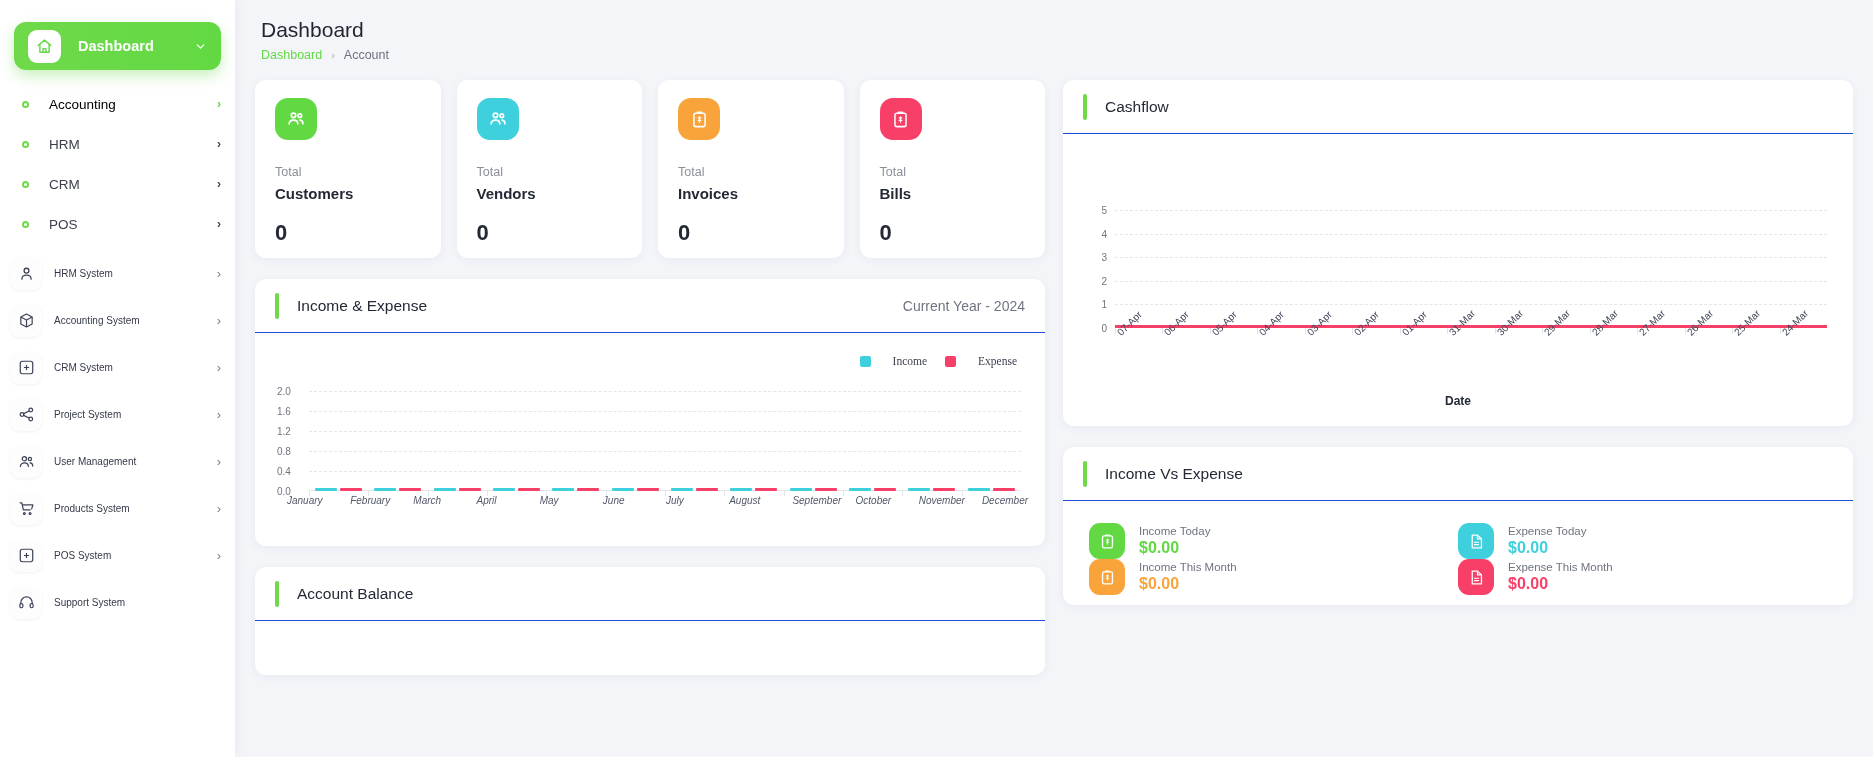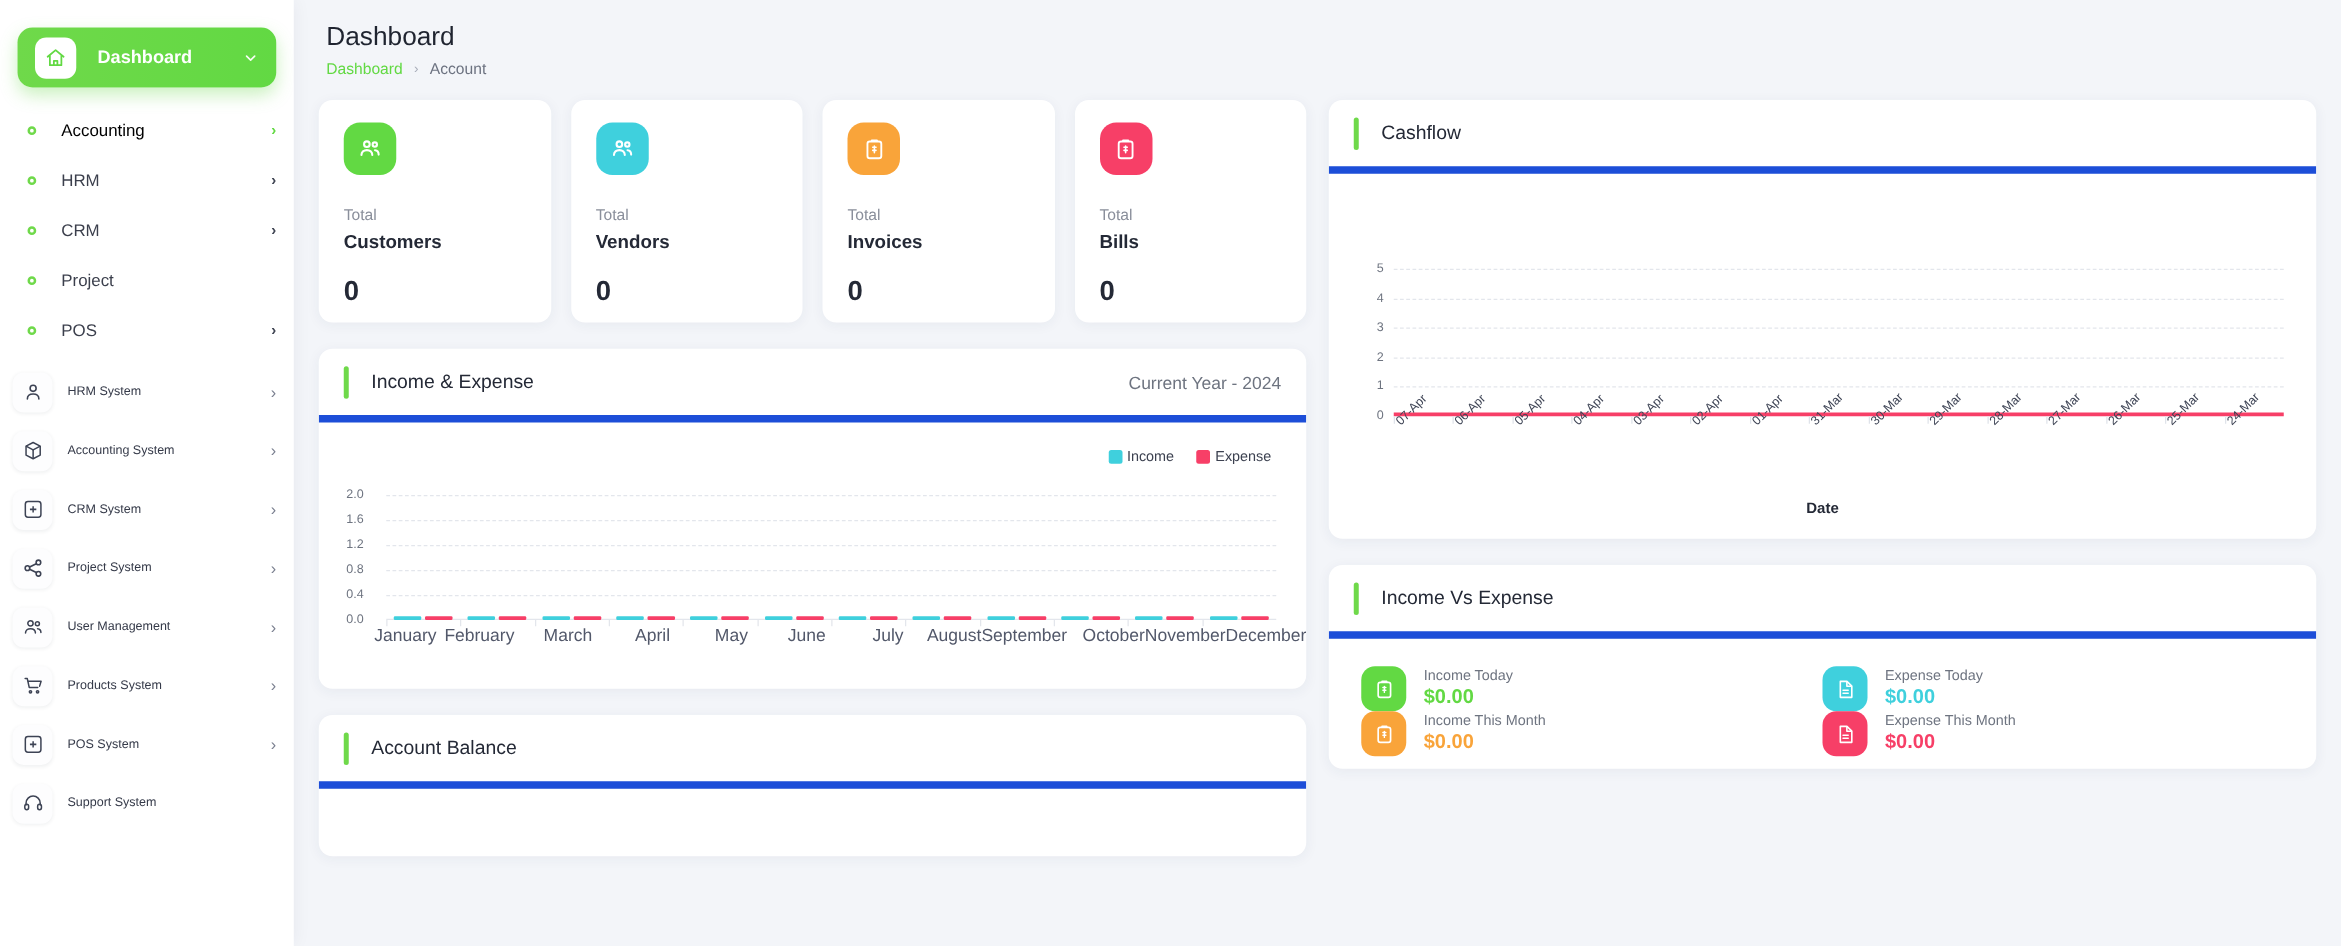--- a/index.html
+++ b/index.html
@@ -113,55 +113,55 @@
   .stat-val { margin-top: 18px; font-size: 22px; font-weight: bold; color: #242936; }
 
   
   .panel {
     background: #fff; border-radius: 11px; margin-top: 21px;
     box-shadow: 0 2px 10px rgba(40,55,85,.055);
     overflow: hidden;
   }
   .panel-head {
     display: flex; align-items: center; justify-content: space-between;
-    padding: 18px 20px 17px 0; border-bottom: 6px solid #1d4ed8;
+    padding: 18px 20px 17px 0; border-bottom: 1px solid #1d4ed8;
     position: relative;
   }
   .panel-title {
     font-size: 15.5px; color: #242936; padding-left: 22px; position: relative;
   }
   .panel-title:before {
     content:""; position: absolute; left: 0; top: -4px;
     width: 4px; height: 26px; background: #6fd94a; border-radius: 2px;
   }
   .panel-sub { font-size: 14px; color: #6e7480; }
 
   
   .ie-body { height: 213px; position: relative; padding: 10px 22px 0 22px; }
   .legend { position: absolute; right: 28px; top: 22px; display: flex; gap: 18px; align-items: center; }
-  .legend .it { display: flex; align-items: flex-start; gap: 4px; font-size: 11.5px; color: #3c4150; }
+  .legend .it { display: flex; align-items: center; gap: 22px; font-size: 11.5px; color: #3c4150; font-family: Liberation Serif, serif; }
   .legend .sw { width: 11px; height: 11px; border-radius: 2px; }
 
   .plot { position: absolute; left: 22px; right: 24px; top: 58px; height: 100px; }
   .ylab {
     position: absolute; left: 0; font-size: 10px; color: #6e7480;
     transform: translateY(-50%); width: 26px; 
   }
   .gl { position: absolute; left: 32px; right: 0; border-top: 1px dashed #e3e6ec; height: 0; }
   .axis-line { position: absolute; left: 32px; right: 0; bottom: 0; border-top: 1px solid #e3e6ec; }
   .bars { position: absolute; left: 32px; right: 0; bottom: 0; height: 100px; display: flex; }
   .bgroup { flex: 1; display: flex; align-items: flex-end; justify-content: center; gap: 3px; position: relative; }
   .bgroup:after {
     content:""; position: absolute; left: 0; bottom: -5px; width: 1px; height: 5px; background: #e3e6ec;
   }
   .bar { width: 22px; height: 3px; border-radius: 1px; }
   .bar.inc { background: #3fd0dd; }
   .bar.exp { background: #f73f67; }
   .xlabels { position: absolute; left: 32px; right: 0; top: 162px; display: flex; }
-  .xlabels span { flex: 1; text-align: right; font-size: 14px; color: #52586a; }
+  .xlabels span { flex: 1; text-align: left; font-size: 10px; color: #52586a; font-style: italic; }
 
   
   .cf-body { height: 292px; position: relative; }
   .cf-plot { position: absolute; left: 28px; right: 26px; top: 76px; height: 118px; }
   .cf-ylab {
     position: absolute; left: 0; font-size: 10px; color: #6e7480;
     transform: translateY(-50%); width: 16px; text-align: right;
   }
   .cf-gl { position: absolute; left: 24px; right: 0; border-top: 1px dashed #e3e6ec; }
   .cf-line { position: absolute; left: 24px; right: 0; bottom: 0; height: 3px; background: #f73f67; }
@@ -224,25 +224,20 @@
       </div>
       <div class="nav-row">
         <span class="dot"></span>
         <span class="lbl">HRM</span>
         <span class="chev">›</span>
       </div>
       <div class="nav-row">
         <span class="dot"></span>
         <span class="lbl">CRM</span>
         <span class="chev">›</span>
-      </div>
-      <div class="nav-row">
-        <span class="dot"></span>
-        <span class="lbl">Project</span>
-        <span class="chev"></span>
       </div>
       <div class="nav-row">
         <span class="dot"></span>
         <span class="lbl">POS</span>
         <span class="chev">›</span>
       </div>
     </div>
 
     <div class="nav-sys">
 

